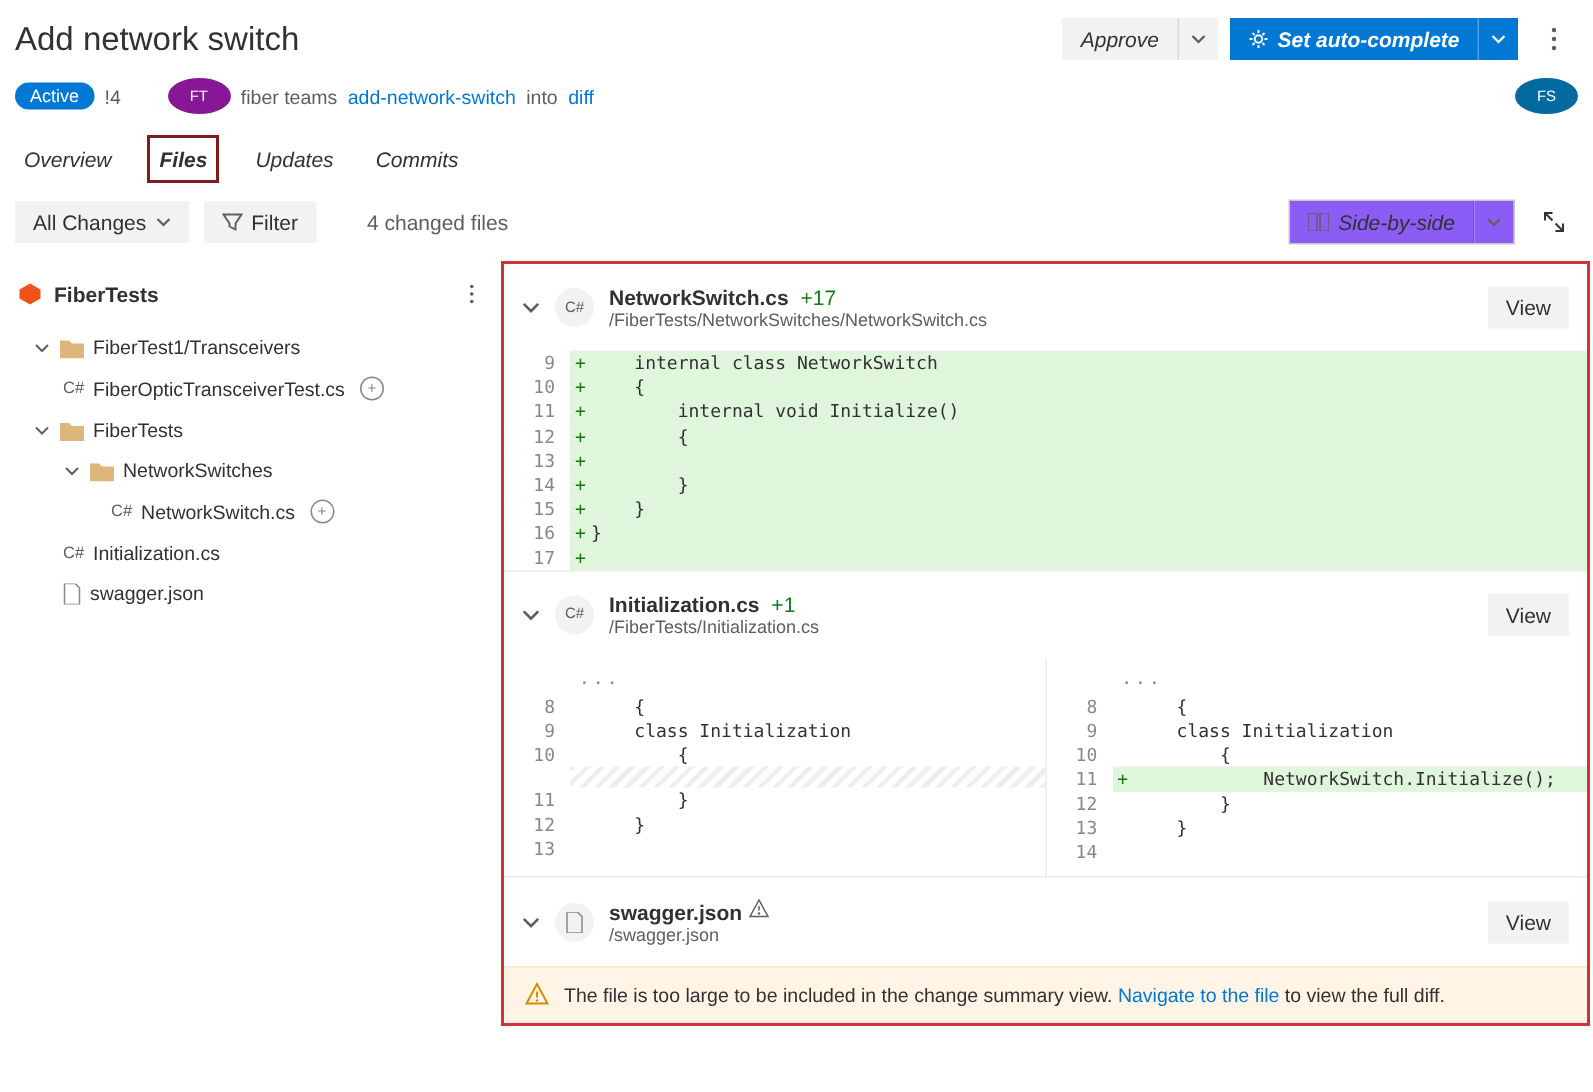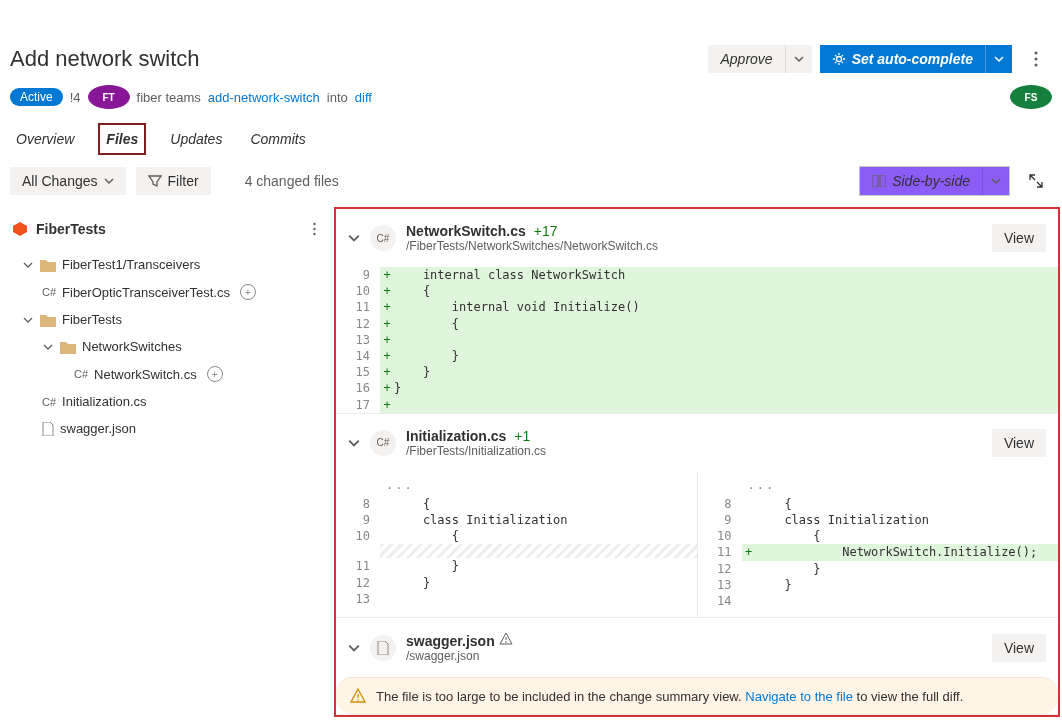--- a/index.html
+++ b/index.html
@@ -1,30 +1,30 @@
 <!DOCTYPE html>
 <html><head>
 <meta charset="utf-8">
 <style>
 * { box-sizing: border-box; margin: 0; padding: 0; }
 body { font-family: "Segoe UI", -apple-system, sans-serif; font-size: 14px; color: #323130; background: #fff; width: 1062px; }
 .header { padding: 10px 10px 0 10px; }
-.header-top { display: flex; align-items: center; gap: 8px; margin-top: 33px; }
+.header-top { display: flex; align-items: center; gap: 8px; }
 .title { font-size: 22px; font-weight: 400; flex: 1; }
 .btn { display: inline-flex; align-items: center; gap: 6px; padding: 6px 12px; border: none; background: #8b5cf6; cursor: pointer; font-size: 14px; color: #323130; }
 .btn-gray { background: #f3f2f1; }
 .btn-blue { background: #0078d4; color: #fff; font-weight: 600; }
 .btn-split { display: flex; font-style: italic; }
 .btn-split > * { border-right: 1px solid rgba(0,0,0,0.1); }
 .btn-split > *:last-child { border-right: none; padding: 6px 8px; }
 .btn-blue.btn-split > * { border-right: 1px solid rgba(255,255,255,0.3); }
 .btn-blue.btn-split > *:last-child { border-right: none; }
-.avatar { width: 42px; height: 24px; border-radius: 50%; display: inline-flex; align-items: center; justify-content: center; font-size: 10px; font-weight: 700; color: #fff; }
+.avatar { width: 42px; height: 24px; border-radius: 50%; display: inline-flex; align-items: center; justify-content: center; font-size: 10px; font-weight: 400; color: #fff; margin-left: 24px; }
 .avatar-ft { background: #881798; }
-.avatar-fs { background: #15803d; }
+.avatar-fs { background: #0369a1; }
 .icon-btn { width: 32px; height: 32px; display: inline-flex; align-items: center; justify-content: center; cursor: pointer; }
 .meta-row { display: flex; align-items: center; gap: 7px; margin-top: 10px; font-size: 13px; }
 .badge-active { background: #0078d4; color: #fff; padding: 2px 10px; border-radius: 10px; font-size: 12px; }
 .muted { color: #605e5c; }
 .link { color: #0078d4; text-decoration: none; cursor: pointer; }
 .tabs { display: flex; gap: 20px; margin-top: 14px; padding: 0 2px; }
 .tab { padding: 8px 4px; cursor: pointer; color: #323130; font-style: italic; }
 .tab.active { font-weight: 600; border-bottom: 2px solid #0078d4; }
 .tab.highlighted { border: 2px solid #7f1d1d; padding: 6px 6px; }
 .toolbar { display: flex; align-items: center; gap: 10px; padding: 10px; }
@@ -53,21 +53,21 @@
 .code-row { display: flex; }
 .gutter { width: 44px; text-align: right; padding-right: 10px; color: #8a8886; background: #fff; }
 .sign { width: 14px; text-align: center; color: #107c10; }
 .line { flex: 1; white-space: pre; }
 .add-line { background: #dff6dd; }
 .diff-split { display: flex; }
 .diff-col { flex: 1; border-right: 1px solid #edebe9; padding-top: 8px; padding-bottom: 8px; }
 .diff-col:last-child { border-right: none; }
 .diff-sep { text-align: left; padding-left: 50px; color: #8a8886; letter-spacing: 2px; font-family: monospace; }
 .hatched { height: 14px; background: repeating-linear-gradient(135deg, #eee, #eee 3px, #fff 3px, #fff 7px); margin-left: 44px; }
-.warning-bar { display: flex; align-items: center; gap: 10px; padding: 10px 14px; background: #fff4e5; font-size: 13px; border-top: 1px solid #f3e6cc; border-radius: 16px; }
+.warning-bar { display: flex; align-items: center; gap: 10px; padding: 10px 14px; background: #fff4e5; font-size: 13px; border-top: 1px solid #f3e6cc; }
 .warn-icon { color: #d18f00; }
 svg { display: block; }
 </style>
 </head>
 <body>
 
 <div class="header">
   <div class="header-top">
     <div class="title">Add network switch</div>
     <div class="btn-split">

